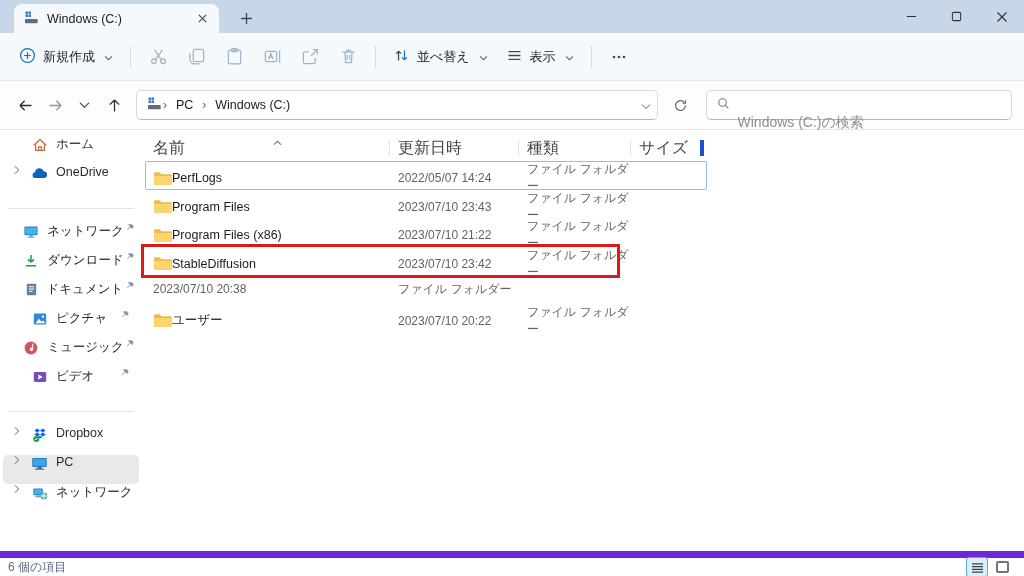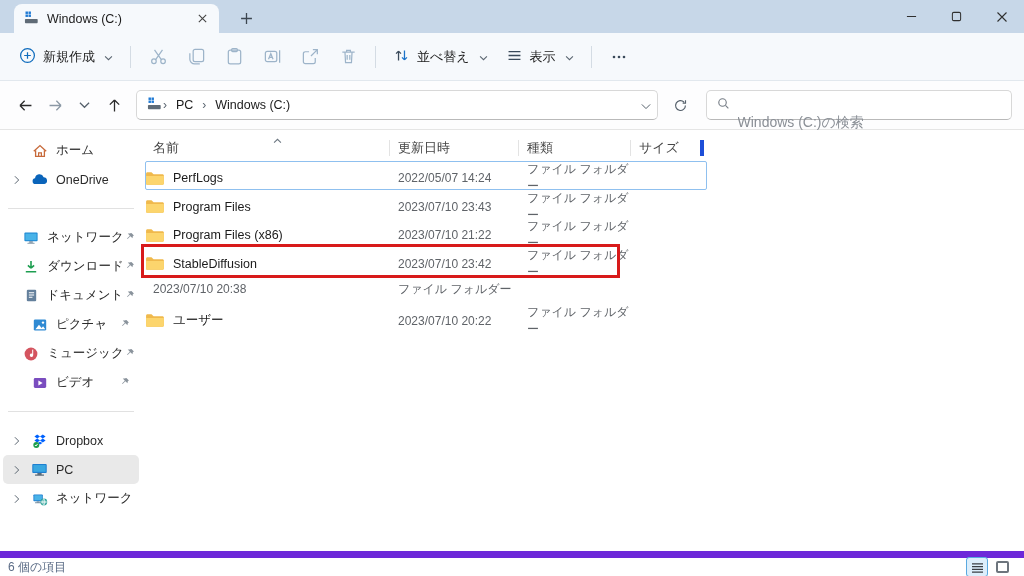--- a/index.html
+++ b/index.html
@@ -40,40 +40,40 @@
   .addr-chev { margin-left:auto; }
   .refresh { width:30px; height:28px; display:flex; align-items:center; justify-content:center; margin-left:8px; }
   .searchbox { display:flex; align-items:center; width:312px; height:30px; margin-left:10px; background:#fff;
                border:1px solid #d8d8d8; border-bottom-color:#b9b9b9; border-radius:5px; padding:0 10px; gap:8px; }
   .searchbox input { border:none; outline:none; flex:1; font-size:14px; color:#333; background:transparent;
                      font-family:"Liberation Sans","DejaVu Sans",sans-serif;margin-top:34px; }
   .searchbox input::placeholder { color:#8a8f96; }
 
   
   .sidebar { position:absolute; left:0; top:130px; width:142px; height:421px; padding-top:6px; background:#fff; }
-  .side-item { position:relative; height:29px; display:flex; align-items:center; margin:0 3px; padding-left:6px;
+  .side-item { position:relative; height:29px; display:flex; margin:0 3px; padding-left:6px;
                border-radius:5px; font-size:12.5px; color:#2b2b2b; }
   .side-item.sel { background:#e9e9e9; }
   .s-chev { width:16px; display:flex; justify-content:center; }
   .s-chev.empty { visibility:hidden; }
   .s-icon { width:17px; height:17px; margin:0 8px 0 6px; display:flex; align-items:center; justify-content:center; }
   .s-label { flex:1; white-space:nowrap; }
   .s-pin { width:22px; display:flex; justify-content:center; margin-right:4px; }
   .side-sep { height:1px; background:#e1e1e1; margin:14px 8px; }
 
   
   .list { position:absolute; left:145px; top:134px; width:562px; }
   .hdr { position:relative; display:grid; grid-template-columns:245px 129px 112px 73px; height:27px;
-         align-items:center; font-size:13px; color:#454545; }
+         align-items:center; font-size:16px; color:#454545; }
   .hcell { padding-left:8px; height:16px; line-height:16px; border-right:1px solid #e3e3e3; }
   .hcell:last-child { border-right:4px solid #1d4ed8; }
   .sort-caret { position:absolute; left:128px; top:-2px; }
   .frow { position:relative; display:grid; grid-template-columns:245px 129px 112px 73px; height:28.5px; align-items:center; }
   .frow.focused { outline:1px solid #8fc0ef; outline-offset:-1px; border-radius:2px; }
-  .nm { display:flex; align-items:center; gap:9px; font-size:12.5px; color:#1b1b1b; }
+  .nm { display:flex; align-items:center; padding-left:8px; font-size:12.5px; color:#1b1b1b; }
   .dt,.ty,.sz { font-size:12px; color:#5f6368; padding-left:8px; }
   .red-annot { position:absolute; left:-4px; top:-3px; width:479px; height:34px; border:3px solid #d81a1a; z-index:5; pointer-events:none; }
 
   
   .statusbar { position:absolute; left:0; top:551px; width:1024px; height:25px; border-top:7px solid #6d28d9;
                display:flex; align-items:center; padding:0 8px; }
   .status-count { font-size:12px; color:#5b6c86; }
   .viewtoggles { margin-left:auto; display:flex; align-items:center; gap:4px; margin-right:4px; }
   .vt-details { width:22px; height:20px; background:#dceefb; border:1px solid #5aa9e0; border-radius:3px;
                 display:flex; align-items:center; justify-content:center; }

